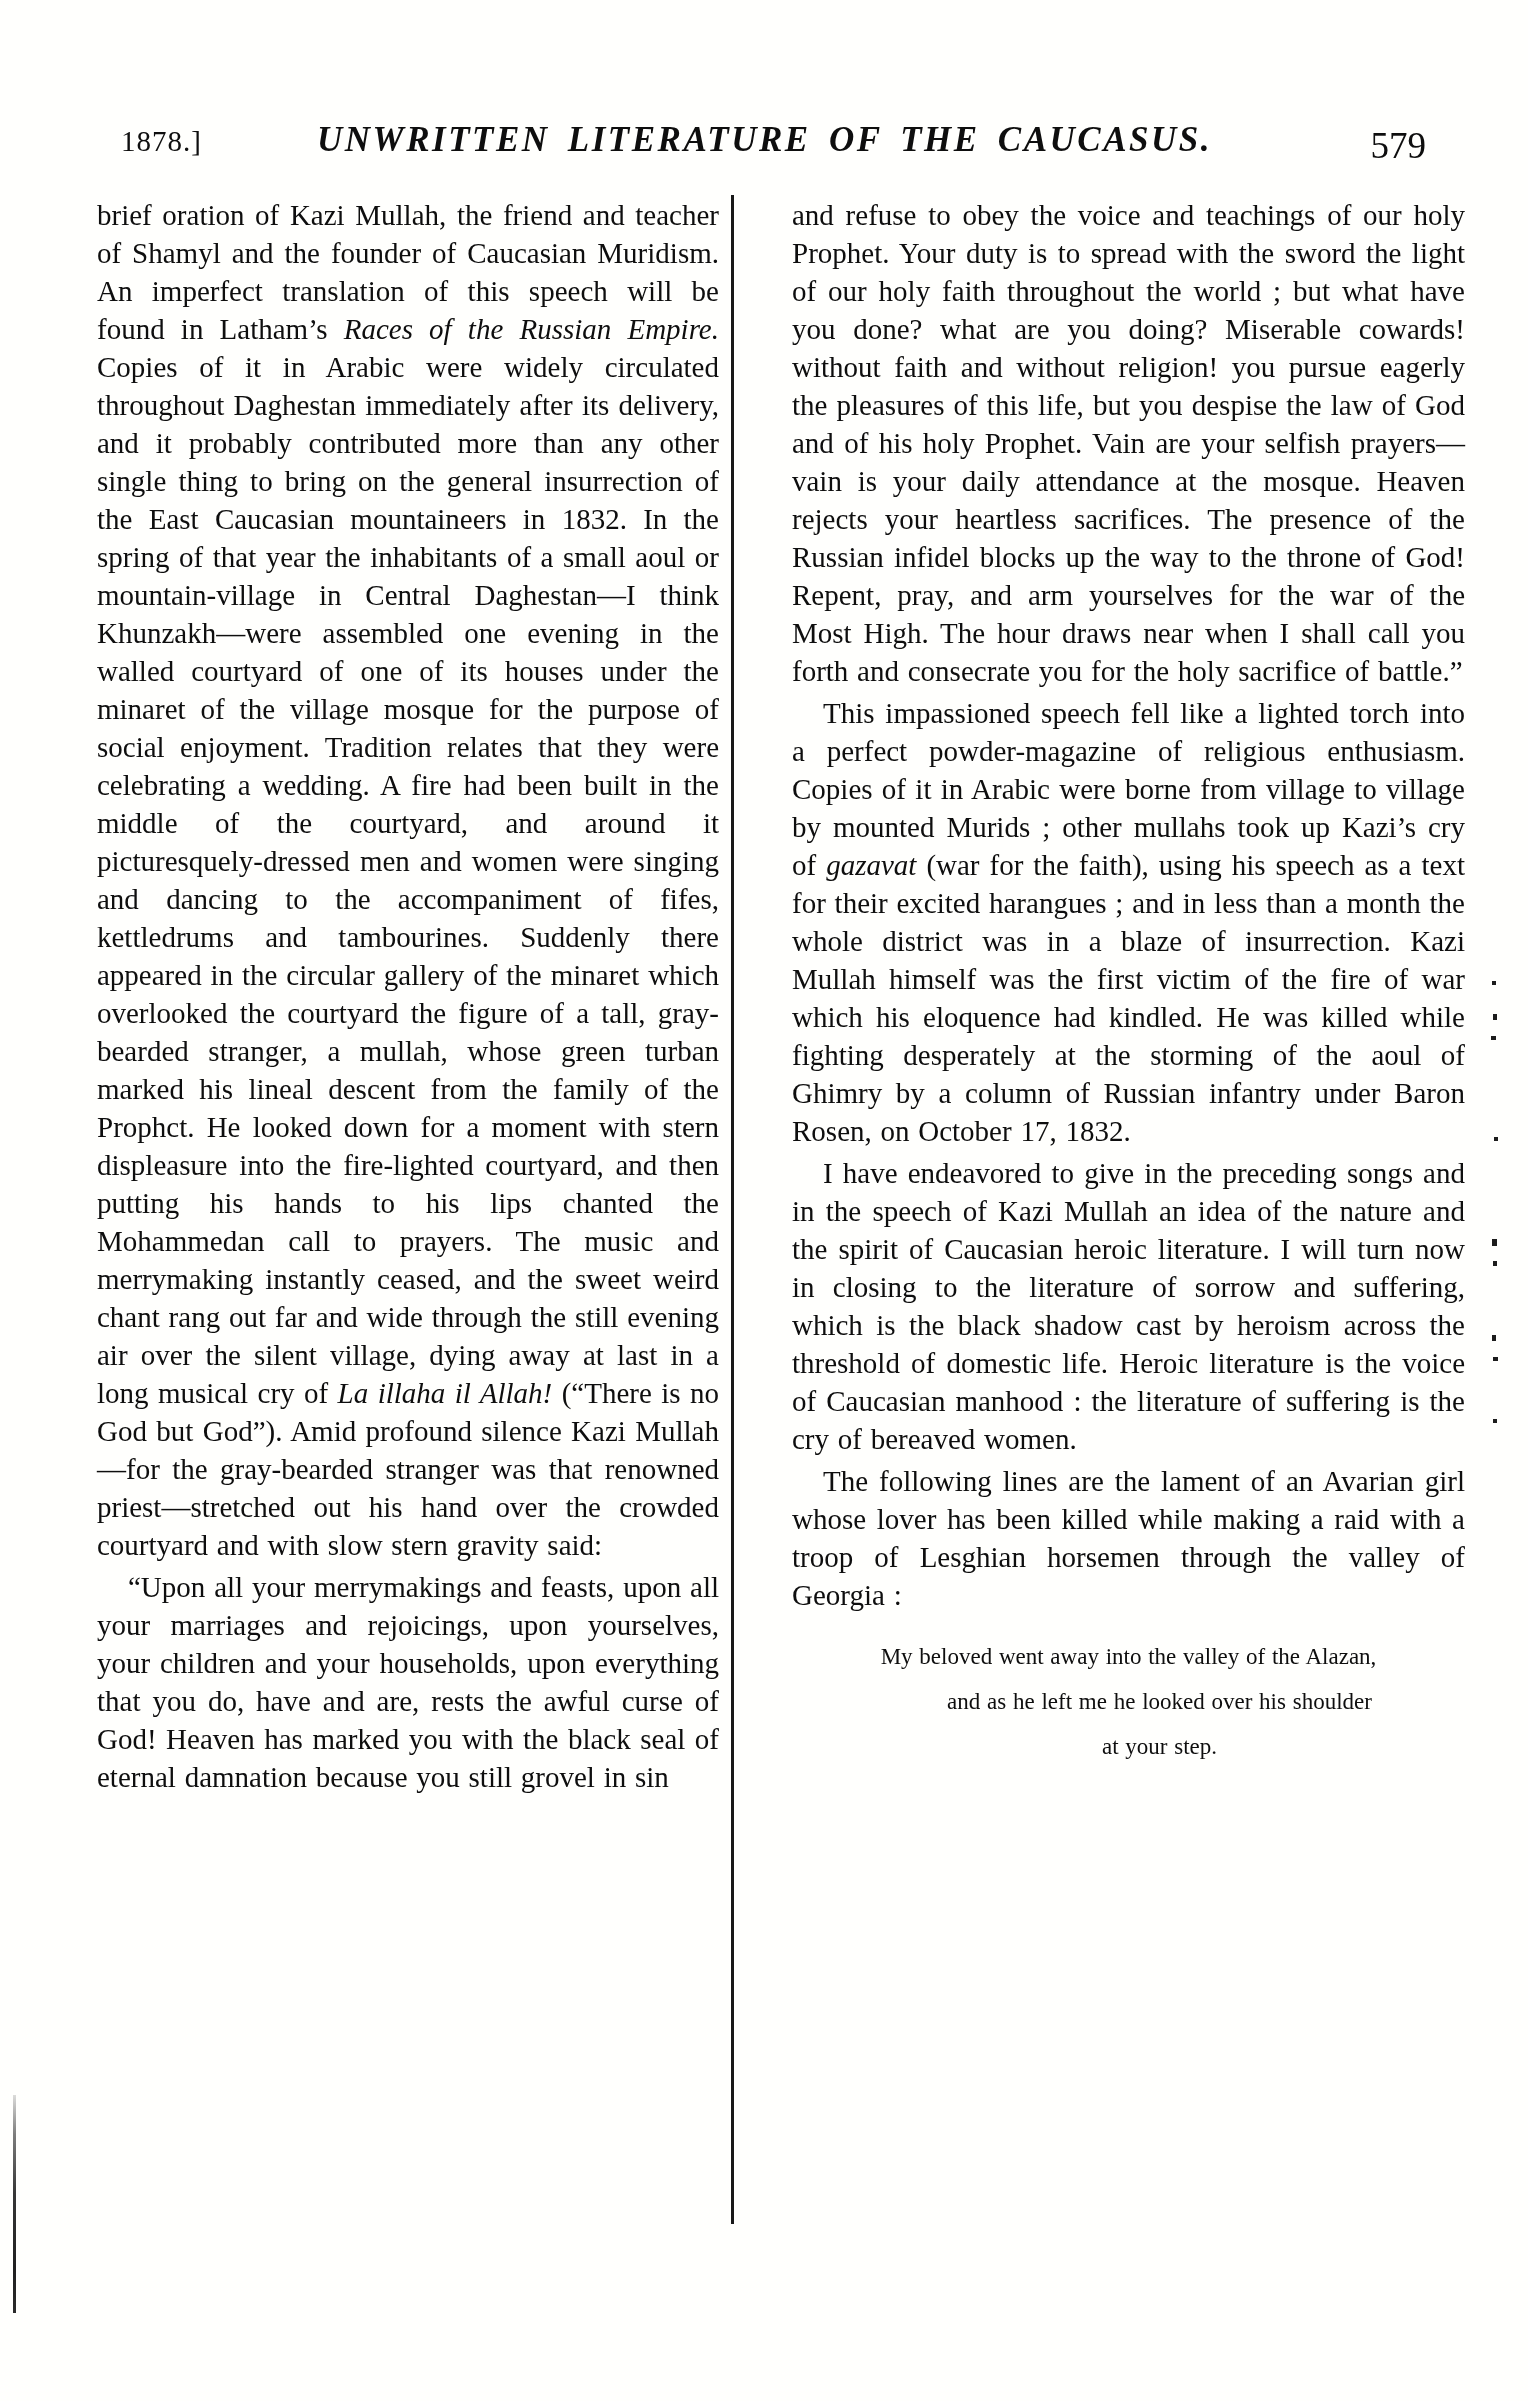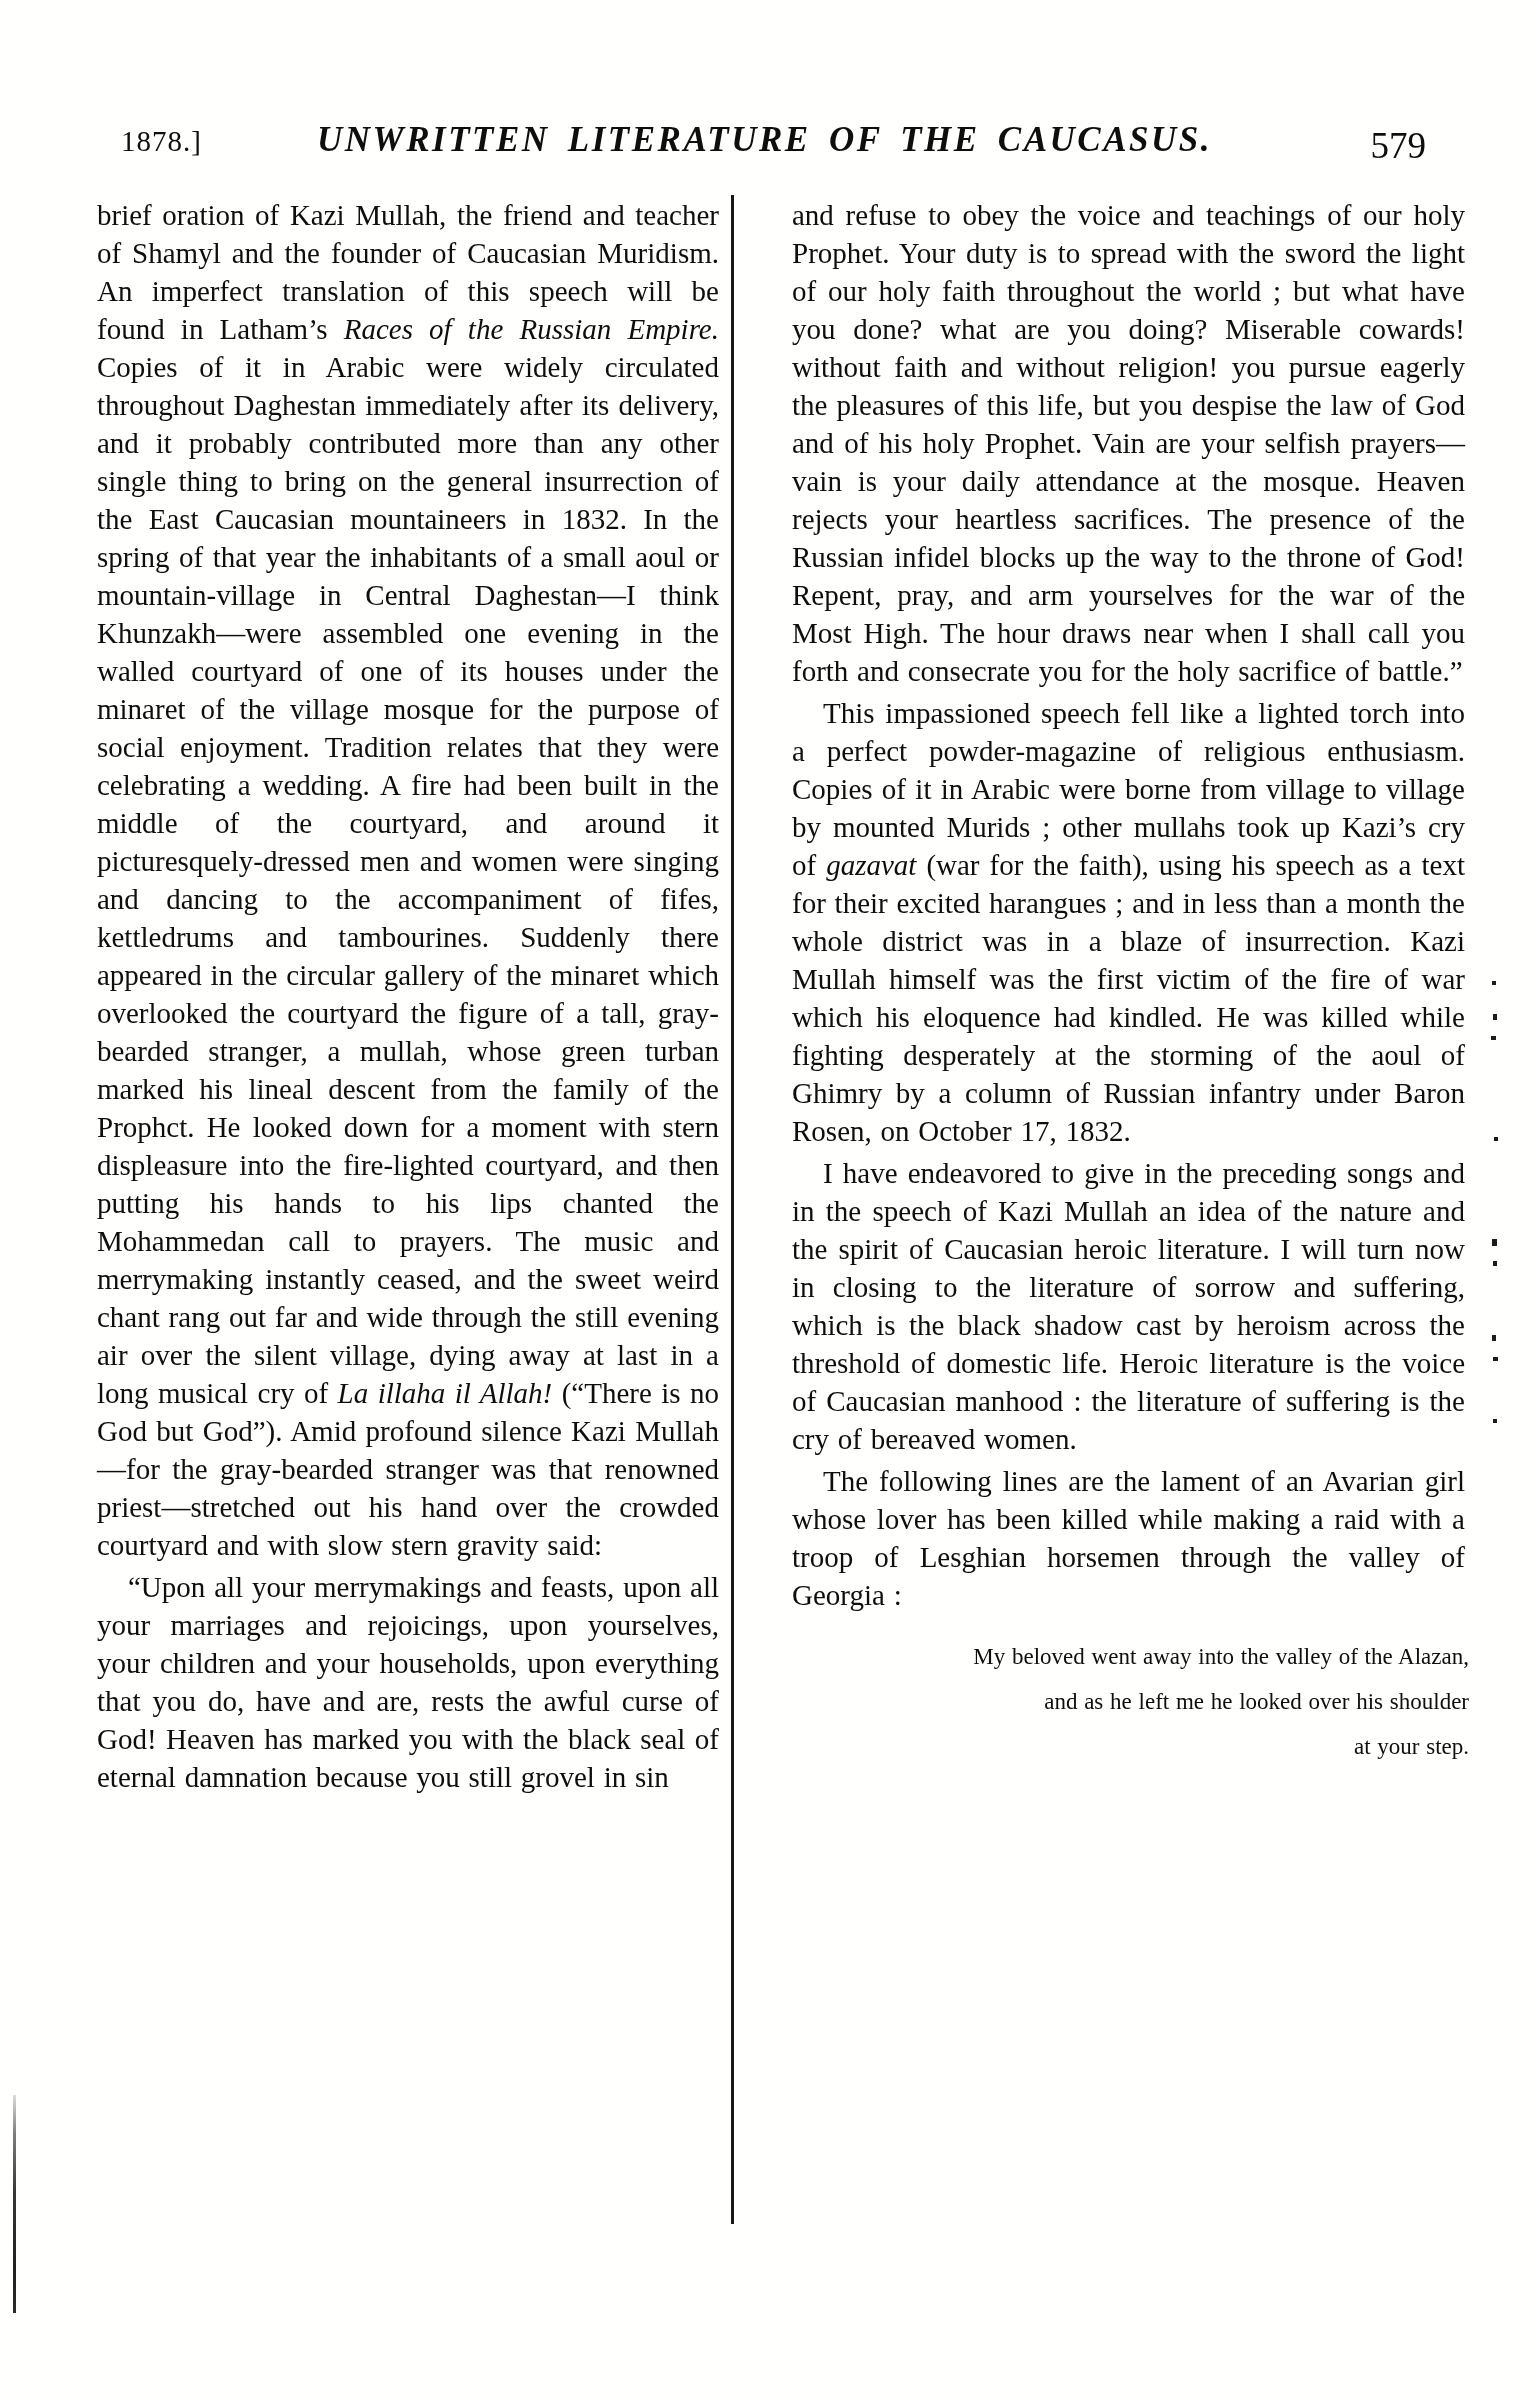--- a/index.html
+++ b/index.html
@@ -71,21 +71,21 @@
     top: 195px;
     width: 2.5px;
     height: 2029px;
     background: #181818;
   }
   
   .verse {
     margin-top: 28px;
     font-size: 23px;
     line-height: 29px;
-    text-align: right;
+    text-align: center;
     word-spacing: 1px;
   }
   .verse-line.hang { padding-left: 62px; margin-top: 16px; }
   
   .artifact {
     position: absolute;
     background: #2a2a2a;
   }
   .artifact-left-streak {
     left: 13px;

